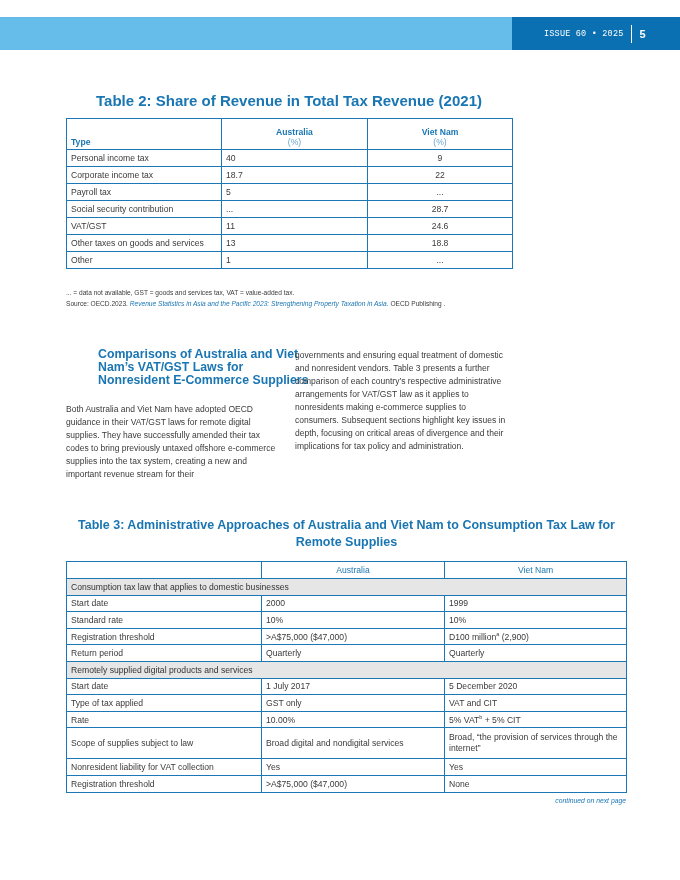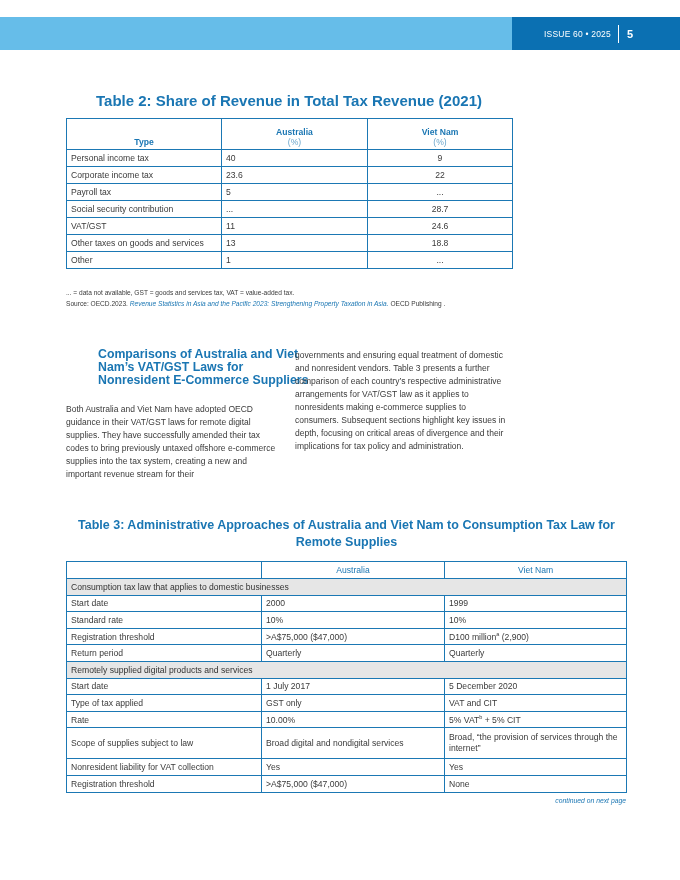--- a/index.html
+++ b/index.html
@@ -6,35 +6,35 @@
   body {
     width: 680px; height: 880px; background: #ffffff; position: relative;
     font-family: "Liberation Sans", "DejaVu Sans", sans-serif; color: #3a3a3a;
     overflow: hidden;
   }
   .topbar { position: absolute; left: 0; top: 17px; width: 680px; height: 33px; background: #66bde9; }
   .topbar .issue-block {
     position: absolute; right: 0; top: 0; width: 168px; height: 33px; background: #0b70b2;
     display: flex; align-items: center; justify-content: flex-start; color: #ffffff;
   }
-  .issue-block .issue { font-size: 8.5px; letter-spacing: 0.2px; margin-left: 32px; }
+  .issue-block .issue { font-size: 8.5px; letter-spacing: 0.2px; margin-left: 32px; font-family: Liberation Mono, monospace; }
   .issue-block .sep { width: 1px; height: 18px; background: #ffffff; margin: 0 8px 0 7px; }
   .issue-block .pagenum { font-size: 11px; font-weight: bold; }
 
   .caption {
     position: absolute; color: #1a76b3; font-weight: bold; text-align: center;
   }
   .t2-title { left: 66px; top: 92px; width: 446px; font-size: 15px; }
 
   table { border-collapse: collapse; position: absolute; font-size: 8.6px; color: #3a3a3a; }
   td, th { border: 1px solid #1b78b4; padding: 0 4px; font-weight: normal; }
 
   .t2 { left: 66px; top: 118px; width: 447px; }
   .t2 th { color: #1a76b3; height: 28px; vertical-align: bottom; padding-bottom: 2px; }
-  .t2 th.type { text-align: center; font-weight: bold; }
+  .t2 th.type { text-align: left; font-weight: bold; }
   .t2 th .hdr-name { font-weight: bold; display: block; }
   .t2 th .hdr-unit { display: block; color: #6aa6cc; }
   .t2 td { height: 16px; }
   .t2 td.c2 { width: 137px; }
   .t2 td.c3 { text-align: center; width: 136px; }
 
   .note { position: absolute; left: 66px; font-size: 6.6px; color: #3a3a3a; }
   .note1 { top: 289px; }
   .note2 { top: 300px; }
   .note2 .link { color: #1a76b3; font-style: italic; }
@@ -87,21 +87,21 @@
       <span class="hdr-unit">(%)</span>
     </th>
   </tr>
   <tr>
     <td>Personal income tax</td>
     <td class="c2">40</td>
     <td class="c3">9</td>
   </tr>
   <tr>
     <td>Corporate income tax</td>
-    <td class="c2">23.6</td>
+    <td class="c2">18.7</td>
     <td class="c3">22</td>
   </tr>
   <tr>
     <td>Payroll tax</td>
     <td class="c2">5</td>
     <td class="c3">...</td>
   </tr>
   <tr>
     <td>Social security contribution</td>
     <td class="c2">...</td>

